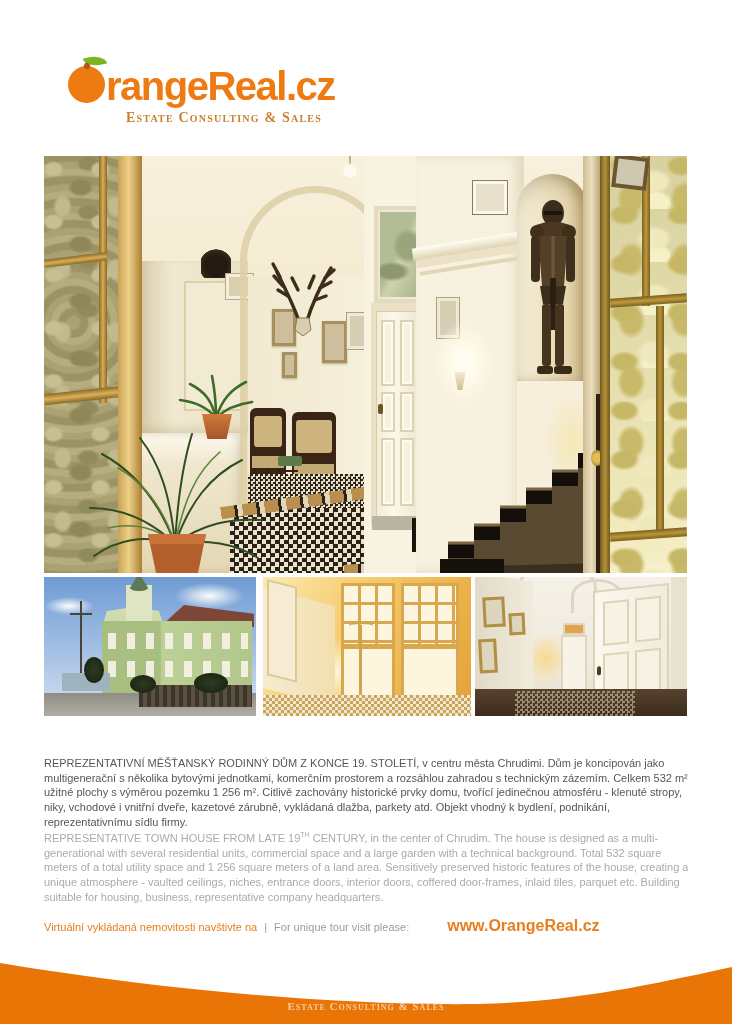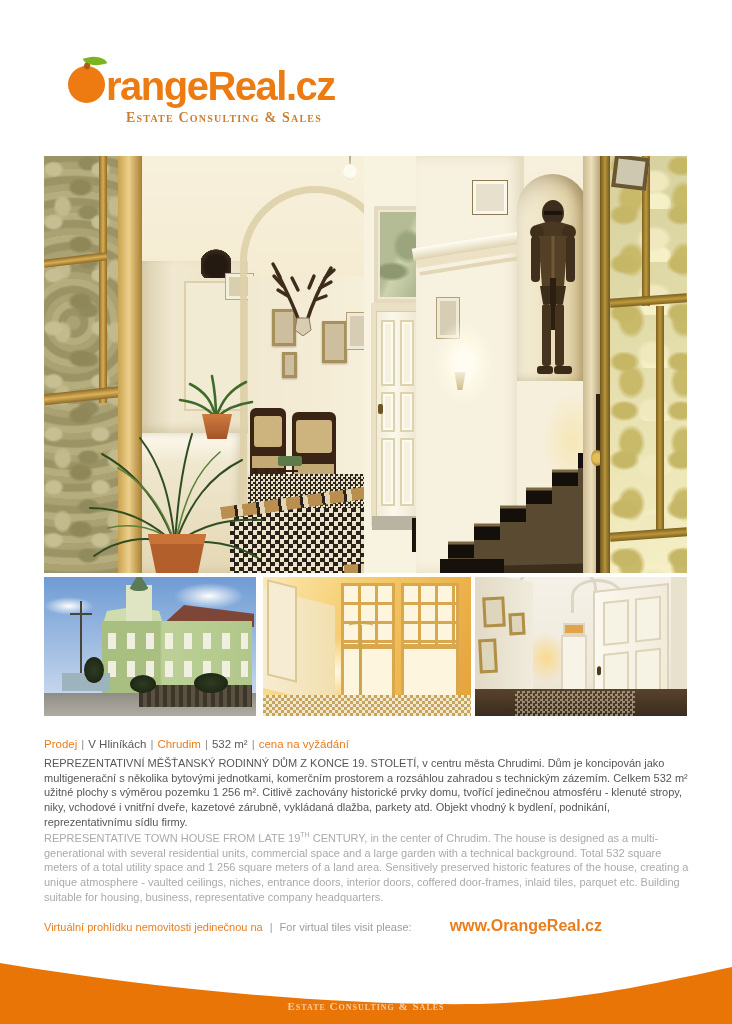--- a/index.html
+++ b/index.html
@@ -428,32 +428,29 @@
       <span class="p" style="left:40px;top:10px;width:26px;height:44px;"></span>
       <span class="p" style="left:8px;top:62px;width:26px;height:52px;"></span>
       <span class="p" style="left:40px;top:62px;width:26px;height:52px;"></span>
       <span style="position:absolute;left:2px;top:74px;width:4px;height:9px;background:#4a3a22;border-radius:2px;"></span>
     </div>
     <div class="abs t3-floor">
         <i></i>
       </div>
   </div>
 
-  <div class="info-line">
-    <span class="o">Prodej</span><span class="sep">|</span><span>V Hliníkách</span><span class="sep">|</span><span class="o">Chrudim</span><span class="sep">|</span><span>532 m²</span><span class="sep">|</span><span class="o">cena na vyžádání</span>
-  </div>
 
   <p class="desc-cs">REPREZENTATIVNÍ MĚŠŤANSKÝ RODINNÝ DŮM Z KONCE 19. STOLETÍ, v centru města Chrudimi. Dům je koncipován jako multigenerační s několika bytovými jednotkami, komerčním prostorem a rozsáhlou zahradou s technickým zázemím. Celkem 532 m² užitné plochy s výměrou pozemku 1 256 m². Citlivě zachovány historické prvky domu, tvořící jedinečnou atmosféru - klenuté stropy, niky, vchodové i vnitřní dveře, kazetové zárubně, vykládaná dlažba, parkety atd. Objekt vhodný k bydlení, podnikání, reprezentativnímu sídlu firmy.</p>
 
   <p class="desc-en"><span>REPRESENTATIVE TOWN HOUSE FROM LATE 19</span><sup>TH</sup><span> CENTURY, in the center of Chrudim. The house is designed as a multi-generational with several residential units, commercial space and a large garden with a technical background. Total 532 square meters of a total utility space and 1 256 square meters of a land area. Sensitively preserved historic features of the house, creating a unique atmosphere - vaulted ceilings, niches, entrance doors, interior doors, coffered door-frames, inlaid tiles, parquet etc. Building suitable for housing, business, representative company headquarters.</span></p>
 
   <div class="cta">
-    <span class="cs">Virtuální prohlídku nemovitosti jedinečnou na</span>
+    <span class="cs">Virtuální vykládaná nemovitosti navštivte na</span>
     <span class="sep">|</span>
-    <span class="en">For virtual tiles visit please:</span>
+    <span class="en">For unique tour visit please:</span>
     <span class="url">www.OrangeReal.cz</span>
   </div>
 
   <div class="footer-band">
     <svg class="wave" width="732" height="86" viewBox="0 0 732 86" preserveAspectRatio="none">
       <path d="M0,9 C150,34 330,52 478,50 C578,48 662,28 732,13 L732,86 L0,86 Z" fill="#ea7507"></path>
     </svg>
     <div class="ghost">
       <div class="ghost-row">
         <span class="ghost-fruit"></span>

